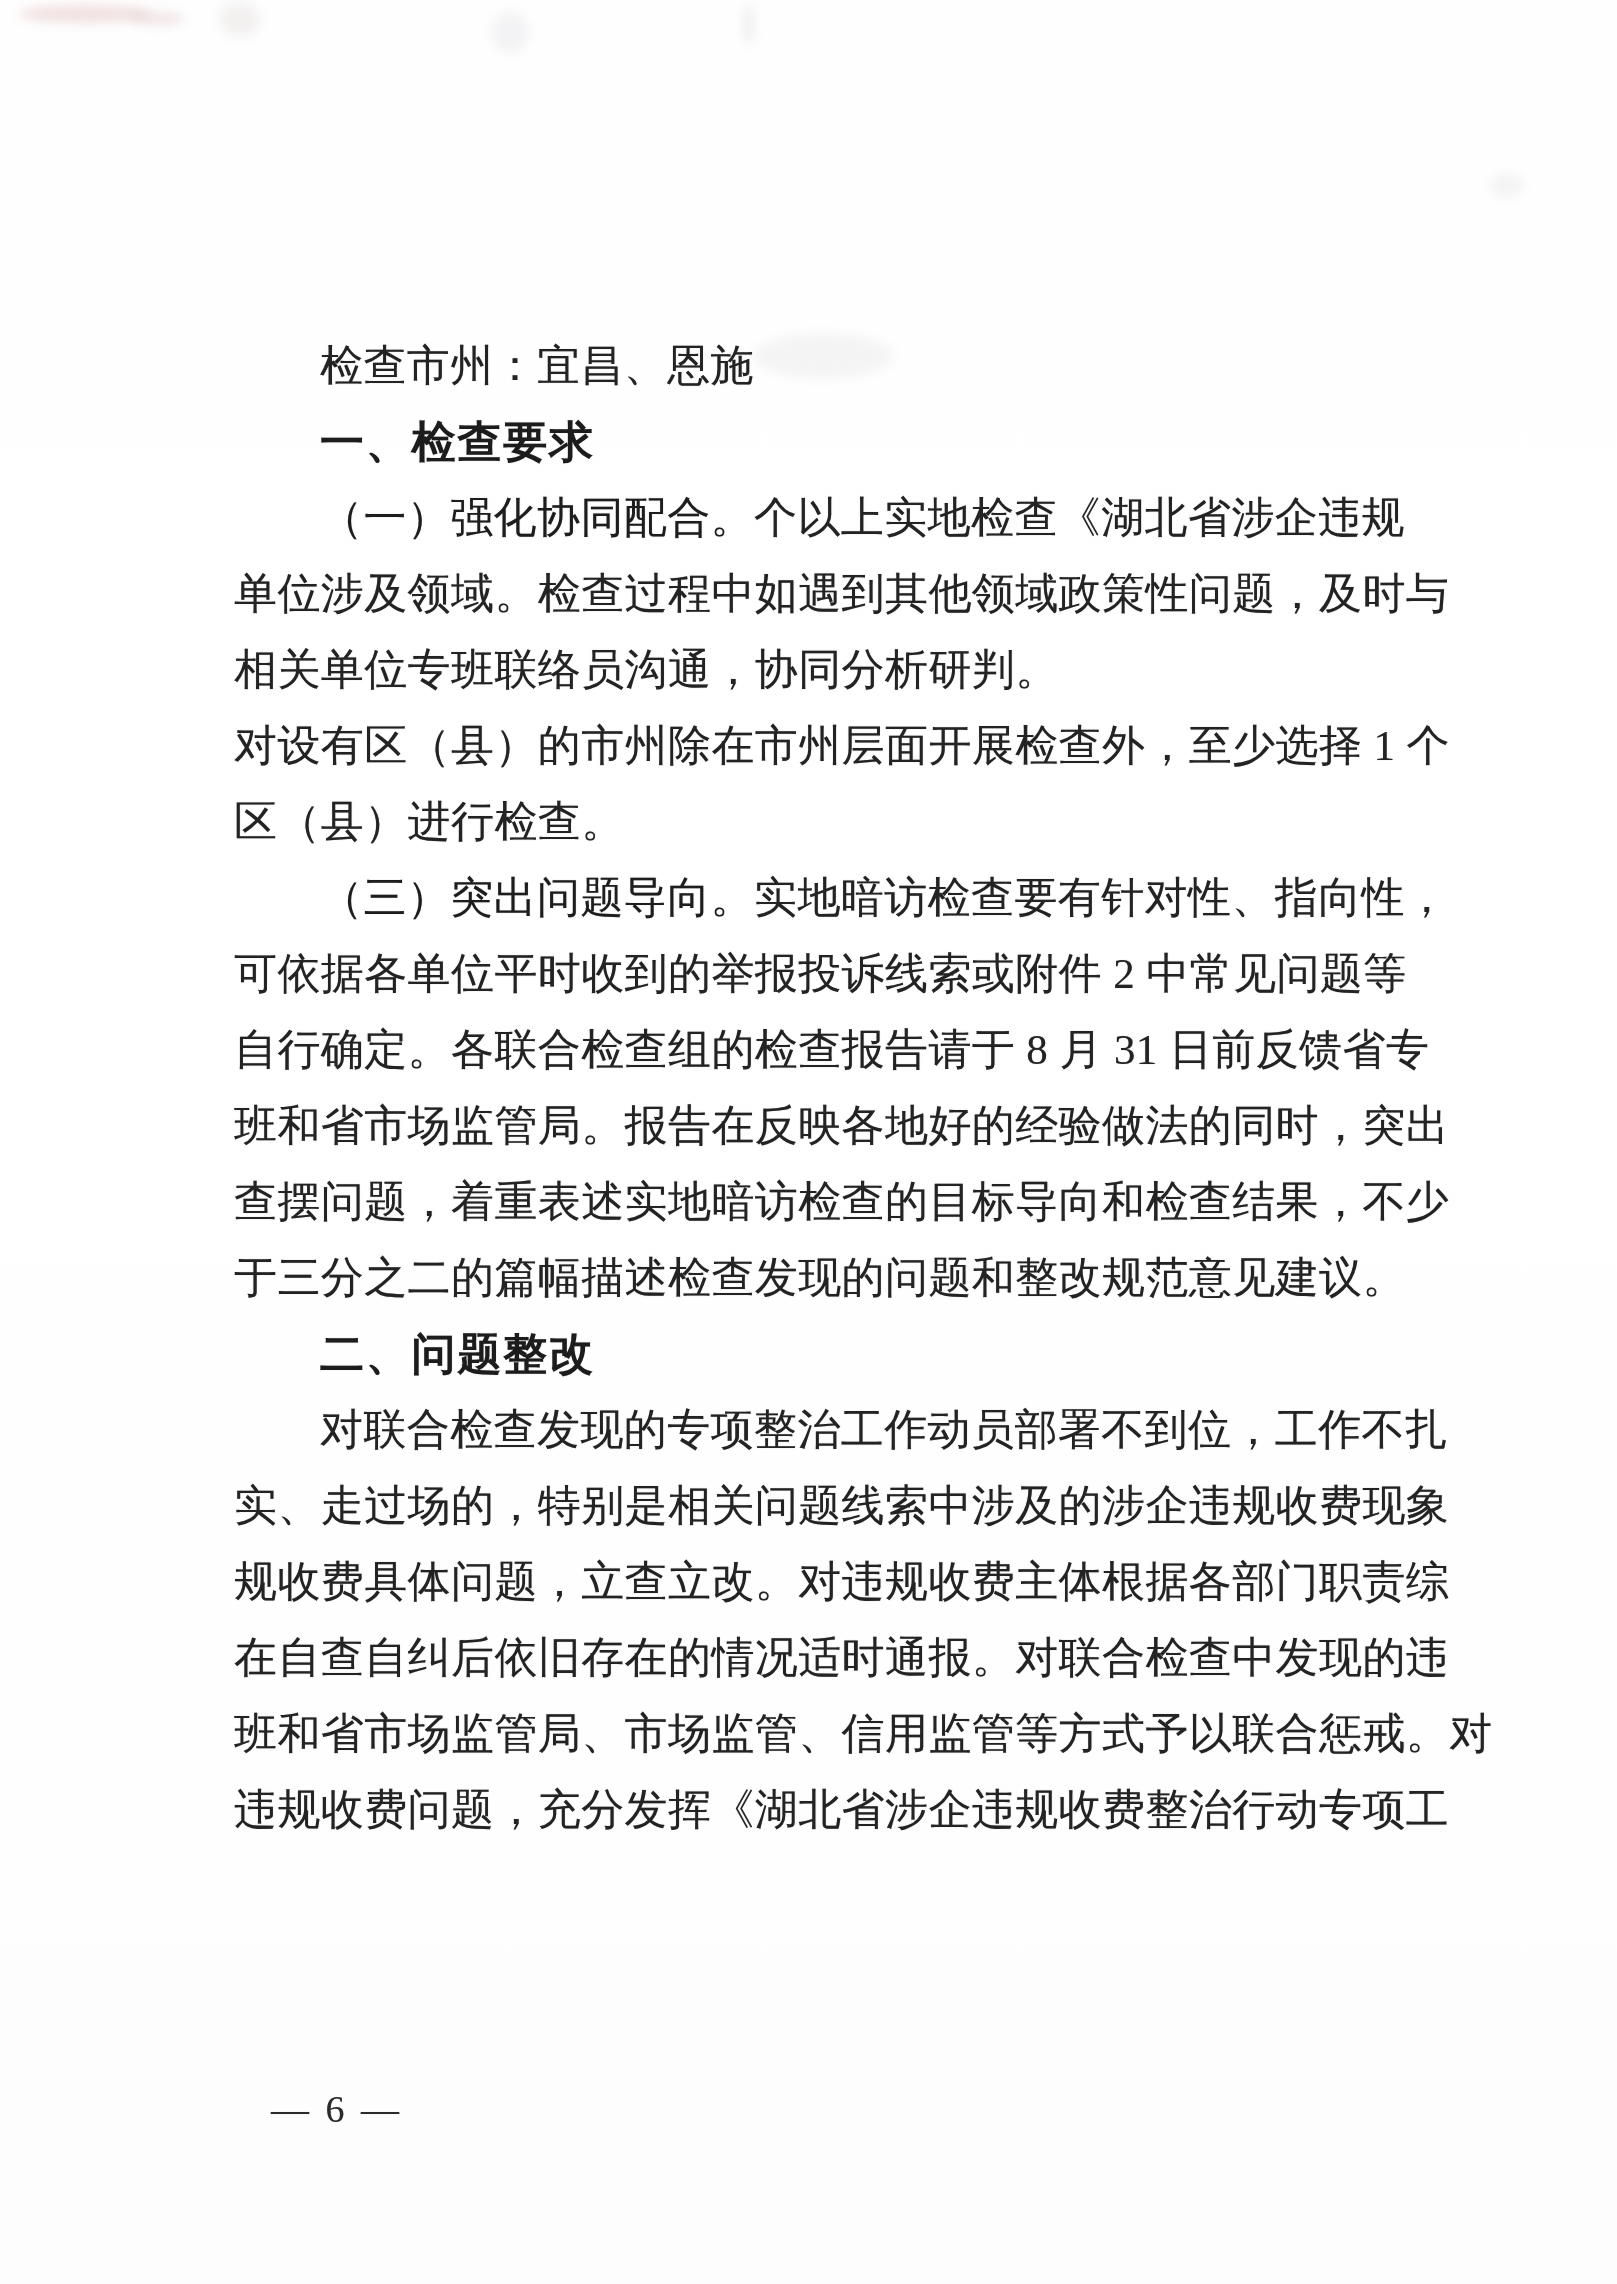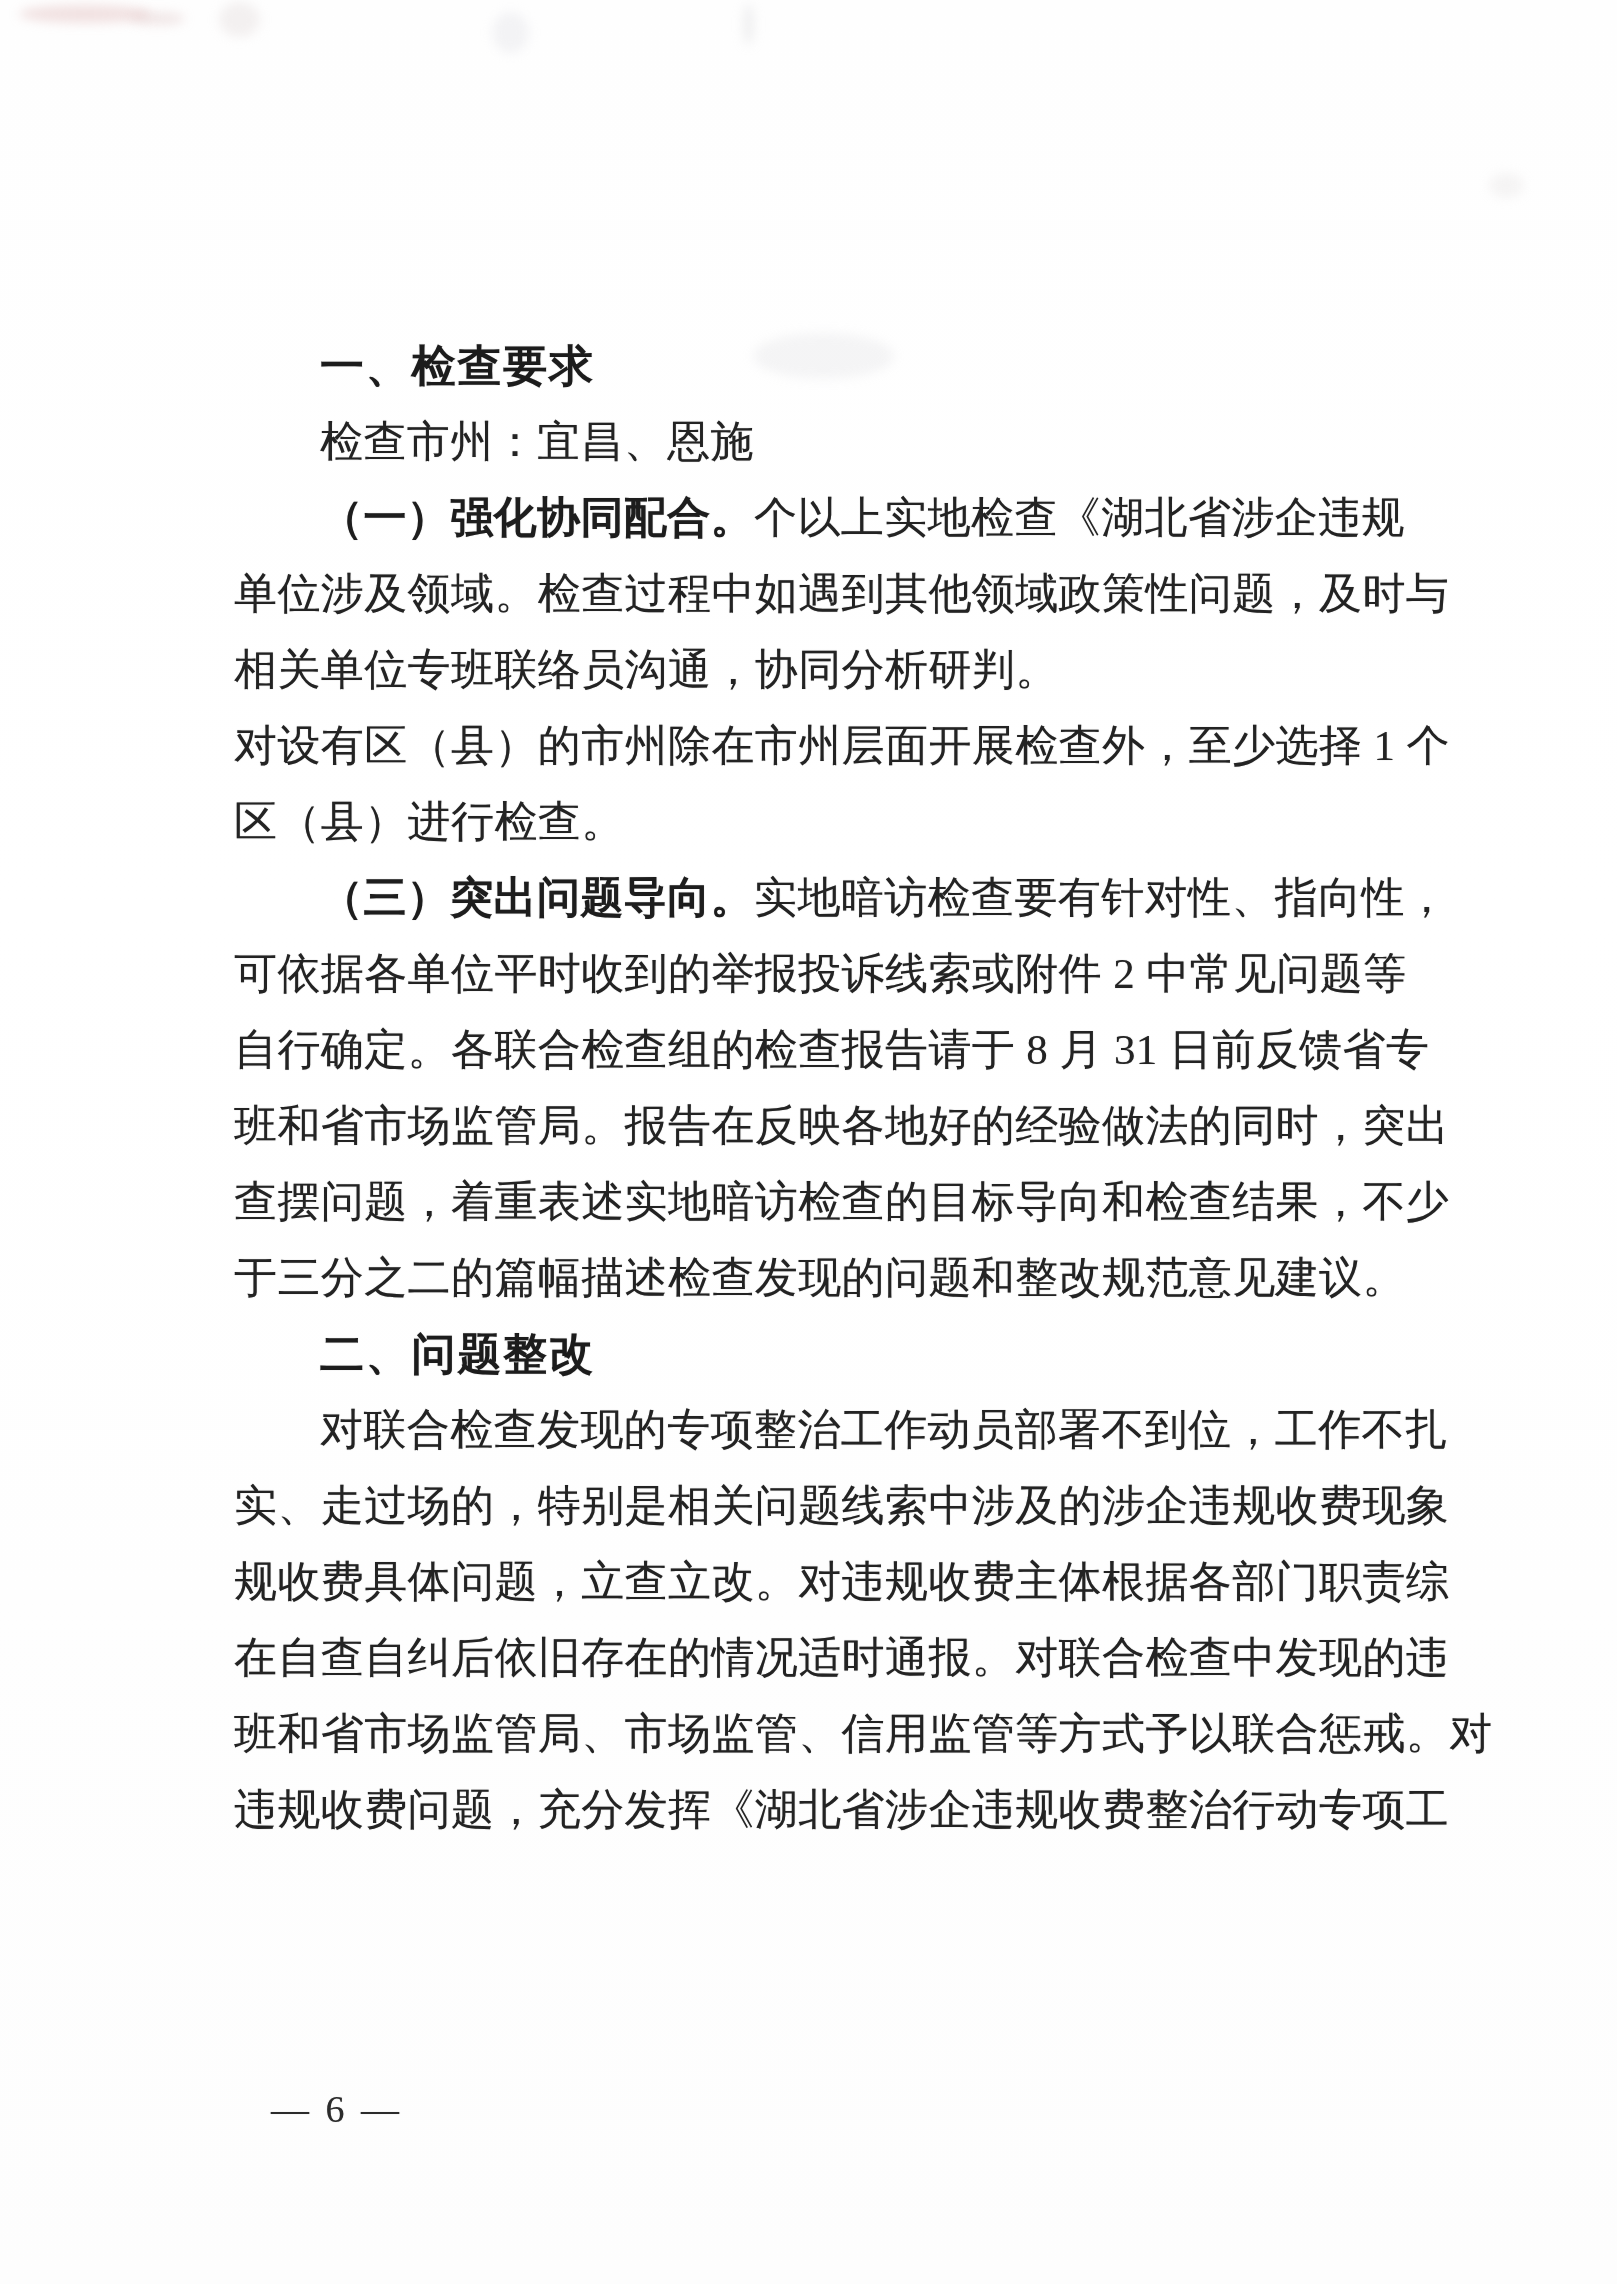--- a/index.html
+++ b/index.html
@@ -28,21 +28,21 @@
     letter-spacing: 0.4px;
   }
   .indent { padding-left: 86px; }
   .heading span {
     font-family: "Liberation Sans", "DejaVu Sans", sans-serif;
     font-weight: 700;
     font-size: 44px;
     color: #1c1c1c;
     letter-spacing: 1.8px;
   }
-  .lead { font-weight: 700; color: #1d1d1d; }
+  .lead { font-weight: 400; color: #1d1d1d; }
   .pagenum {
     position: absolute;
     left: 271px; top: 2087px;
     font-size: 38px;
     color: #2b2b2b;
     letter-spacing: 3.5px;
     text-shadow: 0 0 0.9px rgba(45,45,45,0.35);
   }
   .artifact { position: absolute; border-radius: 50%; filter: blur(5.3px); pointer-events: none; }
   .a1 { left: 19.4px;  top: 5.3px;   width: 132px; height: 17.6px; background: rgba(216,164,164,0.32); }
@@ -61,23 +61,23 @@
   <span class="artifact a1"></span>
   <span class="artifact a2"></span>
   <span class="artifact a3"></span>
   <span class="artifact a4"></span>
   <span class="artifact a5"></span>
   <span class="artifact a6"></span>
   <span class="artifact a7"></span>
 
   <div class="textblock">
 
+    <div class="line indent"><span>检查市州：宜昌、恩施</span></div>
+
     <div class="line indent heading"><span>一、检查要求</span></div>
-
-    <div class="line indent"><span>检查市州：宜昌、恩施</span></div>
 
     <div class="line indent"><span class="lead">（一）强化协同配合。</span><span>个以上实地检查《湖北省涉企违规</span></div>
 
 
     <div class="line"><span>单位涉及领域。检查过程中如遇到其他领域政策性问题，及时与</span></div>
 
     <div class="line"><span>相关单位专班联络员沟通，协同分析研判。</span></div>
 
 
     <div class="line"><span>对设有区（县）的市州除在市州层面开展检查外，至少选择 1 个</span></div>

